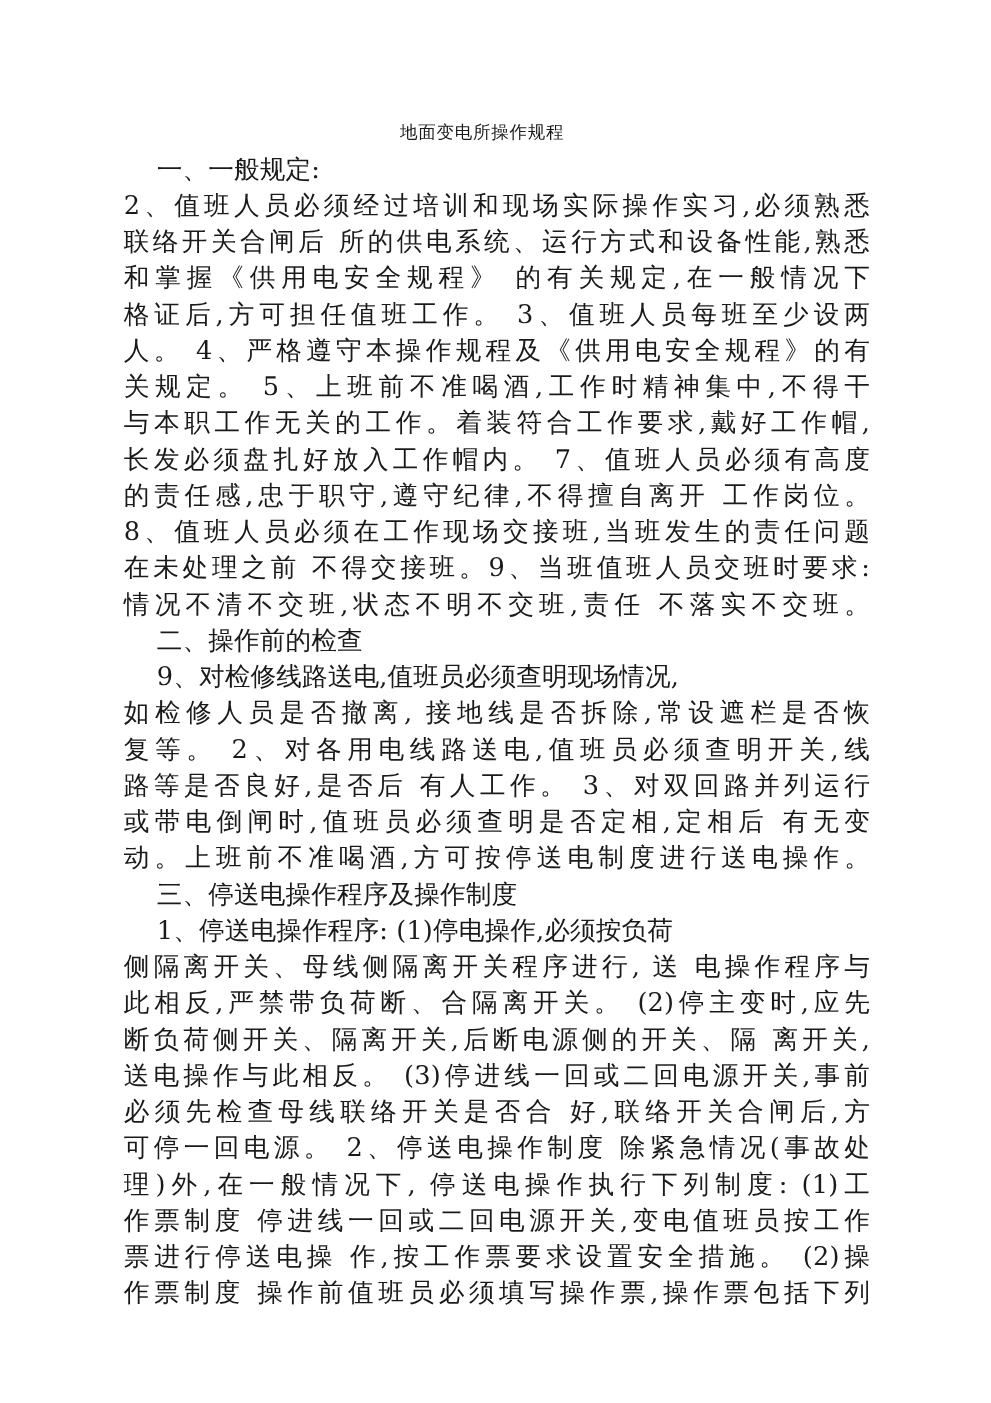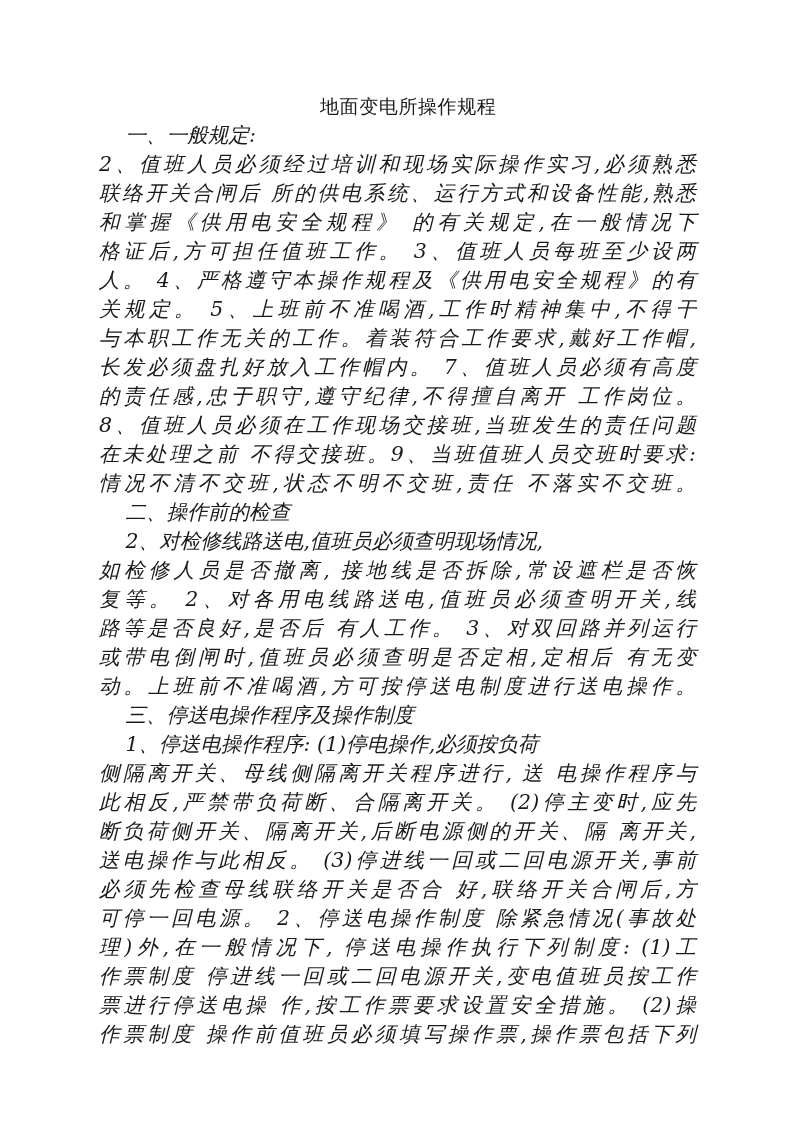--- a/index.html
+++ b/index.html
@@ -20,38 +20,37 @@
     overflow: hidden;
     margin: 0 auto;
   }
   .doc-body {
     position: absolute;
     left: 99px;
     top: 92px;
     width: 597px;
   }
   .doc-title {
-    font-size: 19px;
+    font-size: 14px;
     line-height: 29px;
     letter-spacing: 0.6px;
     text-align: left;
     padding-left: 221px;
     white-space: nowrap;
     color: #1a1a1a;
   }
   .line {
     font-size: 20.5px;
     line-height: 29px;
     letter-spacing: 0.1px;
     color: #1a1a1a;
     white-space: pre;
     text-align: justify;
     text-align-last: justify;
     height: 29px;
-    font-style: italic;
   }
   
   .line.just {
     text-align: justify;
     text-align-last: justify;
   }
   
   .line.flush {
     text-align: left;
     text-align-last: left;
@@ -74,21 +73,21 @@
         <div class="line just">格证后,方可担任值班工作。 3、值班人员每班至少设两</div>
         <div class="line just">人。 4、严格遵守本操作规程及《供用电安全规程》的有</div>
         <div class="line just">关规定。 5、上班前不准喝酒,工作时精神集中,不得干</div>
         <div class="line just">与本职工作无关的工作。着装符合工作要求,戴好工作帽,</div>
         <div class="line just">长发必须盘扎好放入工作帽内。 7、值班人员必须有高度</div>
         <div class="line just">的责任感,忠于职守,遵守纪律,不得擅自离开 工作岗位。</div>
         <div class="line just">8、值班人员必须在工作现场交接班,当班发生的责任问题</div>
         <div class="line just">在未处理之前 不得交接班。9、当班值班人员交班时要求:</div>
         <div class="line just">情况不清不交班,状态不明不交班,责任 不落实不交班。</div>
         <div class="line flush">    二、操作前的检查</div>
-        <div class="line flush">    2、对检修线路送电,值班员必须查明现场情况,</div>
+        <div class="line flush">    9、对检修线路送电,值班员必须查明现场情况,</div>
         <div class="line just">如检修人员是否撤离, 接地线是否拆除,常设遮栏是否恢</div>
         <div class="line just">复等。 2、对各用电线路送电,值班员必须查明开关,线</div>
         <div class="line just">路等是否良好,是否后 有人工作。 3、对双回路并列运行</div>
         <div class="line just">或带电倒闸时,值班员必须查明是否定相,定相后 有无变</div>
         <div class="line just">动。上班前不准喝酒,方可按停送电制度进行送电操作。</div>
         <div class="line flush">    三、停送电操作程序及操作制度</div>
         <div class="line flush">    1、停送电操作程序: (1)停电操作,必须按负荷</div>
         <div class="line just">侧隔离开关、母线侧隔离开关程序进行, 送 电操作程序与</div>
         <div class="line just">此相反,严禁带负荷断、合隔离开关。 (2)停主变时,应先</div>
         <div class="line just">断负荷侧开关、隔离开关,后断电源侧的开关、隔 离开关,</div>

